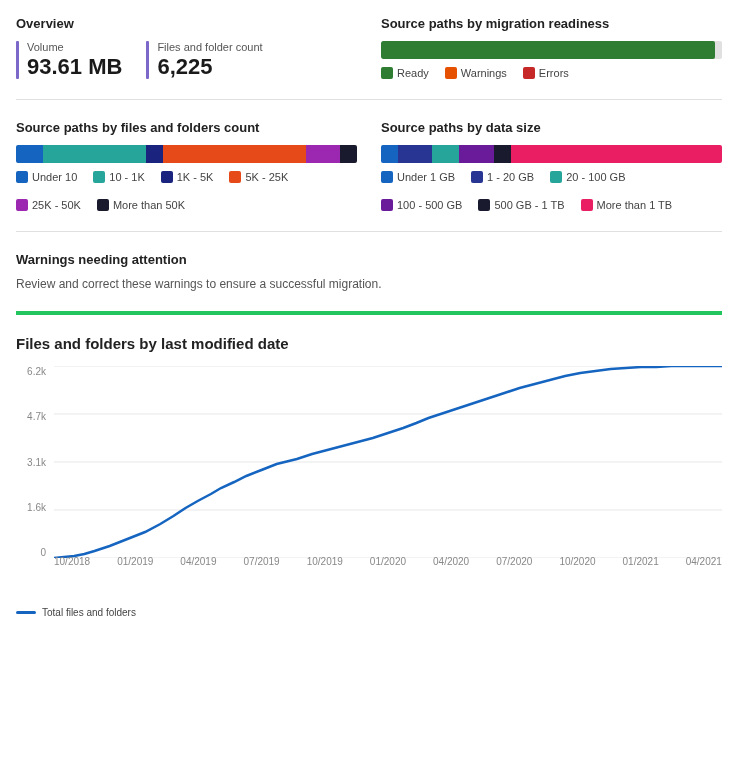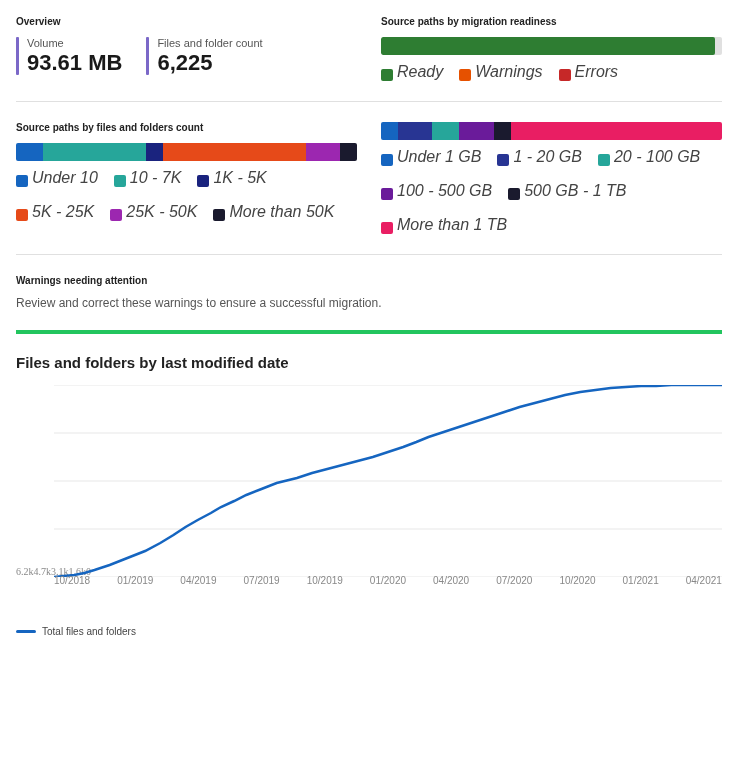--- a/index.html
+++ b/index.html
@@ -15,21 +15,21 @@
     .top-grid {
       display: grid;
       grid-template-columns: 1fr 1fr;
       gap: 0 24px;
       border-bottom: 1px solid #e0e0e0;
       padding-bottom: 20px;
       margin-bottom: 20px;
     }
 
     .section-title {
-      font-size: 10px;
+      font-size: 13px;
       font-weight: 600;
       margin-bottom: 10px;
       color: #222;
     }
 
     .overview-section {}
     .overview-metrics {
       display: flex;
       gap: 0;
     }
@@ -71,23 +71,22 @@
     }
     .legend {
       display: flex;
       gap: 16px;
       flex-wrap: wrap;
     }
     .legend-item {
       display: flex;
       align-items: flex-end;
       gap: 4px;
-      font-size: 16px;
+      font-size: 11px;
       color: #444;
-      font-style: italic;
     }
     .legend-box {
       width: 12px;
       height: 12px;
       border-radius: 2px;
       flex-shrink: 0;
     }
 
     .middle-grid {
       display: grid;
@@ -134,25 +133,24 @@
       height: 220px;
     }
 
     .y-axis-labels {
       position: absolute;
       left: 0;
       top: 0;
       bottom: 28px;
       width: 34px;
       display: flex;
-      flex-direction: row;
+      flex-direction: column;
       justify-content: space-between;
       align-items: flex-end;
       padding-right: 4px;
-      font-family: Liberation Serif, serif;
     }
     .y-label {
       font-size: 10px;
       color: #888;
     }
 
     .chart-area {
       position: absolute;
       left: 38px;
       right: 0;
@@ -251,21 +249,21 @@
         <div class="bar-segment" style="width: 10%; background: rgb(156, 39, 176);"></div>
         <div class="bar-segment" style="width: 5%; background: rgb(26, 26, 46);"></div>
       </div>
     <div class="legend" id="count-legend">
         <div class="legend-item">
           <div class="legend-box" style="background:#1565c0"></div>
           <span>Under 10</span>
         </div>
         <div class="legend-item">
           <div class="legend-box" style="background:#26a69a"></div>
-          <span>10 - 7K</span>
+          <span>10 - 1K</span>
         </div>
         <div class="legend-item">
           <div class="legend-box" style="background:#1a237e"></div>
           <span>1K - 5K</span>
         </div>
         <div class="legend-item">
           <div class="legend-box" style="background:#e64a19"></div>
           <span>5K - 25K</span>
         </div>
         <div class="legend-item">
@@ -273,20 +271,21 @@
           <span>25K - 50K</span>
         </div>
         <div class="legend-item">
           <div class="legend-box" style="background:#1a1a2e"></div>
           <span>More than 50K</span>
         </div>
       </div>
   </div>
 
   <div class="size-section">
+    <div class="section-title">Source paths by data size</div>
     <div class="stacked-bar-container" id="size-bar">
         <div class="bar-segment" style="width: 5%; background: rgb(21, 101, 192);"></div>
         <div class="bar-segment" style="width: 10%; background: rgb(40, 53, 147);"></div>
         <div class="bar-segment" style="width: 8%; background: rgb(38, 166, 154);"></div>
         <div class="bar-segment" style="width: 10%; background: rgb(106, 27, 154);"></div>
         <div class="bar-segment" style="width: 5%; background: rgb(26, 26, 46);"></div>
         <div class="bar-segment" style="width: 62%; background: rgb(233, 30, 99);"></div>
       </div>
     <div class="legend" id="size-legend">
         <div class="legend-item">

